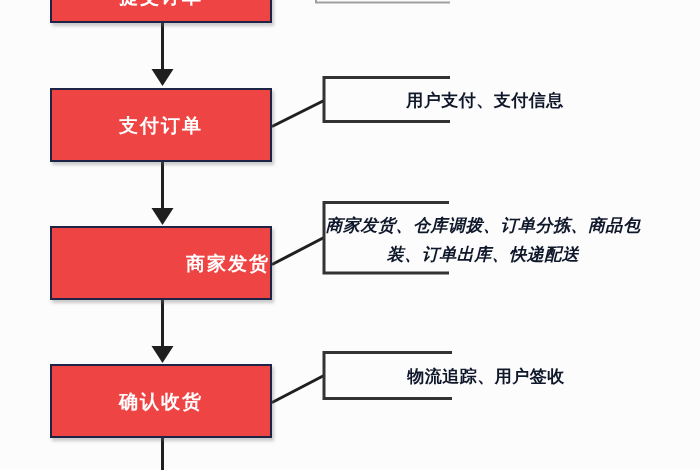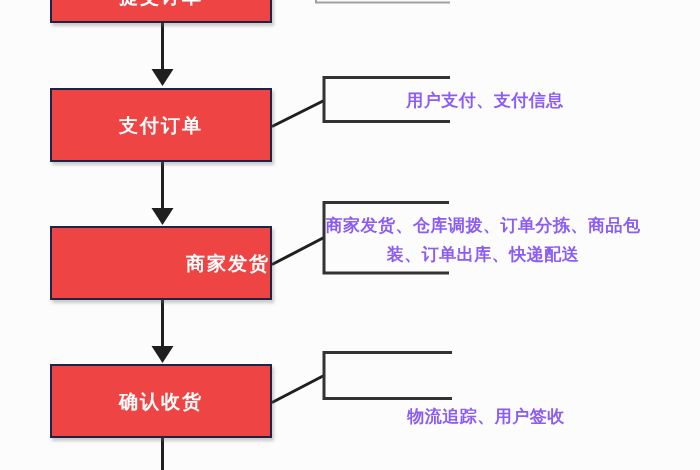--- a/index.html
+++ b/index.html
@@ -48,28 +48,28 @@
     top:36px;
     text-align:center;
   }
   #box-pay{top:88px;}
   #box-ship{top:226px;justify-content:flex-end;}
   #box-receive{top:364px;}
   .note{
     position:absolute;
     font-size:17px;
     font-weight:600;
-    color:#8b5cf6;
+    color:#0f172a;
     letter-spacing:0.5px;
     text-align:center;
     line-height:24px;
   }
   #note-pay{left:355px;top:89px;width:260px;}
-  #note-ship{left:321px;top:211px;width:324px;line-height:29px;}
-  #note-receive{left:356px;top:365px;width:260px;margin-top:40px;}
+  #note-ship{left:321px;top:211px;width:324px;line-height:29px;font-style:italic;}
+  #note-receive{left:356px;top:365px;width:260px;}
 </style>
 </head>
 <body>
 
 <div class="canvas">
 
   <svg class="connector-layer" viewBox="0 0 700 470" xmlns="http://www.w3.org/2000/svg">
 
     <path d="M316 0 L316 2.5 L450 2.5" fill="none" stroke="#9fa0a2" stroke-width="2"></path>
 

